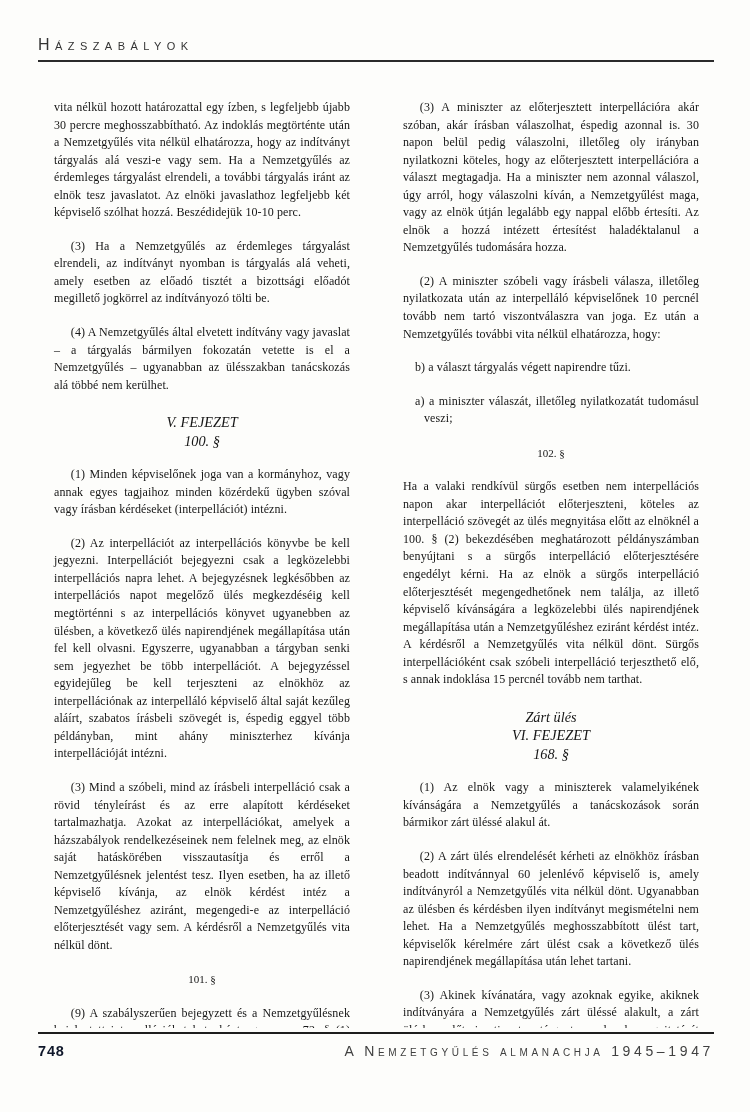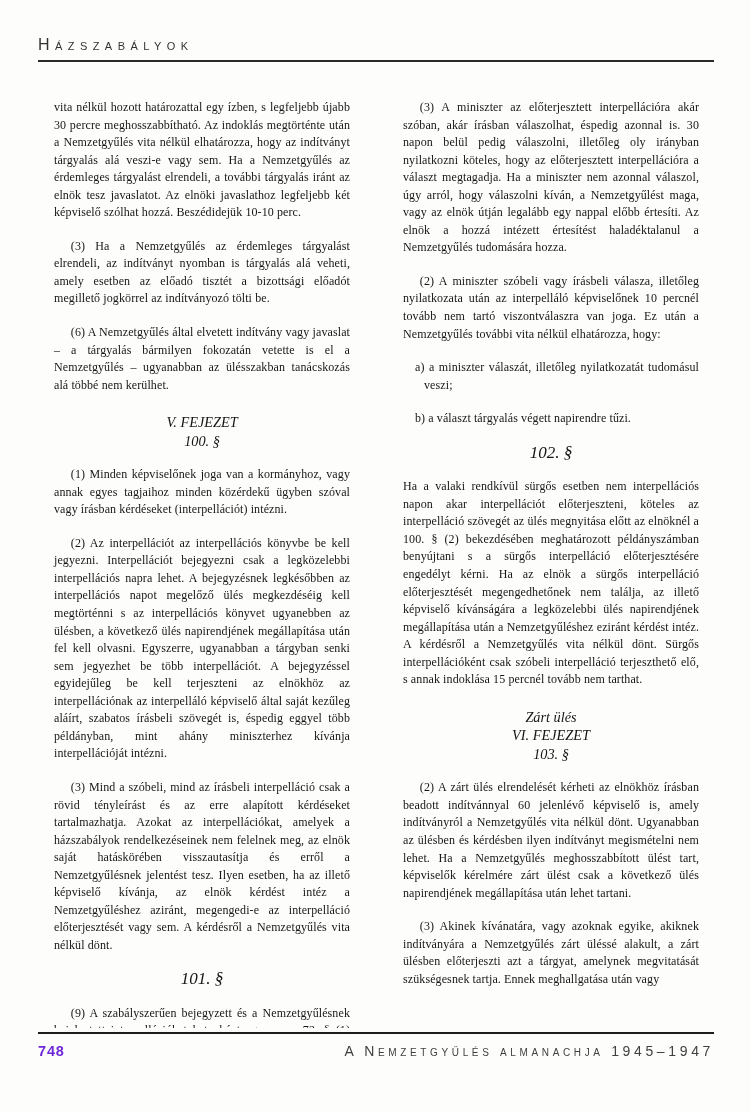--- a/index.html
+++ b/index.html
@@ -59,43 +59,42 @@
     margin-bottom: 3px;
     text-align: center;
     font-style: italic;
     font-size: 14.3px;
     line-height: 18.5px;
   }
   .section-heading {
     margin-top: 15px;
     margin-bottom: 4px;
     text-align: center;
-    font-style: italic;
-    font-size: 17px;
+    font-size: 11px;
     line-height: 18.5px;
   }
 
   
   .footer {
     position: absolute;
     top: 1032px;
     left: 38px;
     width: 676px;
     border-top: 2.2px solid #1d1d1d;
     padding-top: 9px;
     display: flex;
     justify-content: space-between;
     align-items: baseline;
   }
   .page-number {
     font-family: "Liberation Sans", sans-serif;
     font-weight: bold;
     font-size: 14.5px;
     letter-spacing: 0.06em;
-    color: #6d28d9;
+    color: #0f172a;
   }
   .footer-title {
     font-family: "Liberation Sans", sans-serif;
     font-variant-caps: small-caps;
     font-size: 14px;
     letter-spacing: 0.26em;
     color: #404040;
   }
 </style>
 </head>
@@ -105,53 +104,54 @@
 
   <header class="running-header">
     <span class="header-title">Házszabályok</span>
   </header>
 
   <main class="content">
 
     <div class="col">
       <p class="cont">vita nélkül hozott határozattal egy ízben, s legfeljebb újabb 30 percre meghosszabbítható. Az indoklás megtörténte után a Nemzetgyűlés vita nélkül elhatározza, hogy az indítványt tárgyalás alá veszi-e vagy sem. Ha a Nemzetgyűlés az érdemleges tárgyalást elrendeli, a további tárgyalás iránt az elnök tesz javaslatot. Az elnöki javaslathoz legfeljebb két képviselő szólhat hozzá. Beszédidejük 10-10 perc.</p>
       <p class="indent">(3) Ha a Nemzetgyűlés az érdemleges tárgyalást elrendeli, az indítványt nyomban is tárgyalás alá veheti, amely esetben az előadó tisztét a bizottsági előadót megillető jogkörrel az indítványozó tölti be.</p>
-      <p class="indent">(6) A Nemzetgyűlés által elvetett indítvány vagy javaslat – a tárgyalás bármilyen fokozatán vetette is el a Nemzetgyűlés – ugyanabban az ülésszakban tanácskozás alá többé nem kerülhet.</p>
+      <p class="indent">(4) A Nemzetgyűlés által elvetett indítvány vagy javaslat – a tárgyalás bármilyen fokozatán vetette is el a Nemzetgyűlés – ugyanabban az ülésszakban tanácskozás alá többé nem kerülhet.</p>
 
       <div class="chapter-heading">
         <div>V. FEJEZET</div>
         <div>100. §</div>
       </div>
 
       <p class="indent">(1) Minden képviselőnek joga van a kormányhoz, vagy annak egyes tagjaihoz minden közérdekű ügyben szóval vagy írásban kérdéseket (interpellációt) intézni.</p>
       <p class="indent">(2) Az interpellációt az interpellációs könyvbe be kell jegyezni. Interpellációt bejegyezni csak a legközelebbi interpellációs napra lehet. A bejegyzésnek legkésőbben az interpellációs napot megelőző ülés megkezdéséig kell megtörténni s az interpellációs könyvet ugyanebben az ülésben, a következő ülés napirendjének megállapítása után fel kell olvasni. Egyszerre, ugyanabban a tárgyban senki sem jegyezhet be több interpellációt. A bejegyzéssel egyidejűleg be kell terjeszteni az elnökhöz az interpellációnak az interpelláló képviselő által saját kezűleg aláírt, szabatos írásbeli szövegét is, éspedig eggyel több példányban, mint ahány miniszterhez kívánja interpellációját intézni.</p>
       <p class="indent">(3) Mind a szóbeli, mind az írásbeli interpelláció csak a rövid tényleírást és az erre alapított kérdéseket tartalmazhatja. Azokat az interpellációkat, amelyek a házszabályok rendelkezéseinek nem felelnek meg, az elnök saját hatáskörében visszautasítja és erről a Nemzetgyűlésnek jelentést tesz. Ilyen esetben, ha az illető képviselő kívánja, az elnök kérdést intéz a Nemzetgyűléshez aziránt, megengedi-e az interpelláció előterjesztését vagy sem. A kérdésről a Nemzetgyűlés vita nélkül dönt.</p>
 
       <div class="section-heading">101. §</div>
 
       <p class="indent">(9) A szabályszerűen bejegyzett és a Nemzetgyűlésnek bejelentett interpellációkat hetenként egyszer, a 72. § (1) bekezdése alapján meghatározott napon a napirend megállapítása után olvassák fel, illetőleg terjesztik elő. A szóbeli interpelláció indoklása 15 percnél tovább nem tarthat.</p>
       <p class="indent">(2) Annak a képviselőnek szóbeli interpellációját, aki az előterjesztés időpontjában nincs jelen, törölni kell, s</p>
     </div>
 
     <div class="col">
       <p class="indent">(3) A miniszter az előterjesztett interpellációra akár szóban, akár írásban válaszolhat, éspedig azonnal is. 30 napon belül pedig válaszolni, illetőleg oly irányban nyilatkozni köteles, hogy az előterjesztett interpellációra a választ megtagadja. Ha a miniszter nem azonnal válaszol, úgy arról, hogy válaszolni kíván, a Nemzetgyűlést maga, vagy az elnök útján legalább egy nappal előbb értesíti. Az elnök a hozzá intézett értesítést haladéktalanul a Nemzetgyűlés tudomására hozza.</p>
       <p class="indent">(2) A miniszter szóbeli vagy írásbeli válasza, illetőleg nyilatkozata után az interpelláló képviselőnek 10 percnél tovább nem tartó viszontválaszra van joga. Ez után a Nemzetgyűlés további vita nélkül elhatározza, hogy:</p>
+      <p class="hang">b) a választ tárgyalás végett napirendre tűzi.</p>
       <p class="hang">a) a miniszter válaszát, illetőleg nyilatkozatát tudomásul veszi;</p>
-      <p class="hang">b) a választ tárgyalás végett napirendre tűzi.</p>
 
       <div class="section-heading">102. §</div>
 
       <p class="cont">Ha a valaki rendkívül sürgős esetben nem interpellációs napon akar interpellációt előterjeszteni, köteles az interpelláció szövegét az ülés megnyitása előtt az elnöknél a 100. § (2) bekezdésében meghatározott példányszámban benyújtani s a sürgős interpelláció előterjesztésére engedélyt kérni. Ha az elnök a sürgős interpelláció előterjesztését megengedhetőnek nem találja, az illető képviselő kívánságára a legközelebbi ülés napirendjének megállapítása után a Nemzetgyűléshez eziránt kérdést intéz. A kérdésről a Nemzetgyűlés vita nélkül dönt. Sürgős interpellációként csak szóbeli interpelláció terjeszthető elő, s annak indoklása 15 percnél tovább nem tarthat.</p>
 
       <div class="chapter-heading">
         <div>Zárt ülés</div>
         <div>VI. FEJEZET</div>
-        <div>103. §</div>
+        <div>168. §</div>
       </div>
 
+      <p class="indent">(1) Az elnök vagy a miniszterek valamelyikének kívánságára a Nemzetgyűlés a tanácskozások során bármikor zárt üléssé alakul át.</p>
       <p class="indent">(2) A zárt ülés elrendelését kérheti az elnökhöz írásban beadott indítvánnyal 60 jelenlévő képviselő is, amely indítványról a Nemzetgyűlés vita nélkül dönt. Ugyanabban az ülésben és kérdésben ilyen indítványt megismételni nem lehet. Ha a Nemzetgyűlés meghosszabbított ülést tart, képviselők kérelmére zárt ülést csak a következő ülés napirendjének megállapítása után lehet tartani.</p>
       <p class="indent">(3) Akinek kívánatára, vagy azoknak egyike, akiknek indítványára a Nemzetgyűlés zárt üléssé alakult, a zárt ülésben előterjeszti azt a tárgyat, amelynek megvitatását szükségesnek tartja. Ennek meghallgatása után vagy</p>
     </div>
 
   </main>
 
   <footer class="footer">
     <span class="page-number">748</span>
     <span class="footer-title">A Nemzetgyűlés almanachja 1945–1947</span>
   </footer>

